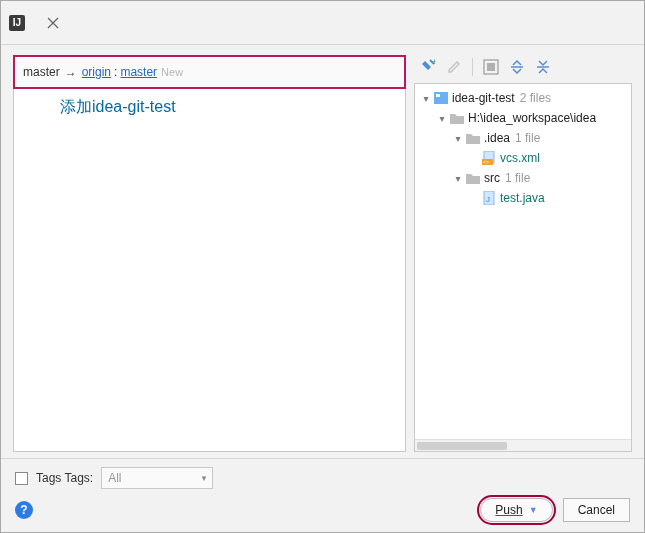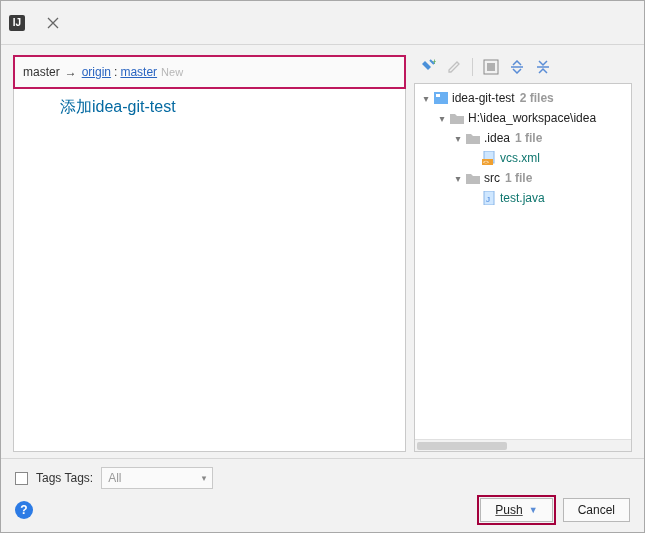--- a/index.html
+++ b/index.html
@@ -65,21 +65,21 @@
     display:flex; align-items:center; height:20px; white-space:nowrap;
     padding-right:4px;
   }
   .tree-row .indent { display:inline-block; }
   .chev {
     width:14px; height:14px; display:inline-flex; align-items:center; justify-content:center;
     color:#7a7a7a; font-size:10px; cursor:pointer;
   }
   .node-icon { width:16px; height:14px; display:inline-flex; align-items:center; justify-content:center; margin-right:3px;}
   .node-label { color:#222; }
-  .node-meta { color:#9a9a9a; margin-left:5px;font-weight:bold; }
+  .node-meta { color:#9a9a9a; margin-left:5px; }
   .file-green { color:#0f766e; }
   .hscroll { position:absolute; bottom:0; left:0; right:0; height:12px;
     background:#f2f2f2; border-top:1px solid #e0e0e0; display:flex; align-items:center;}
   .hscroll .thumb { height:8px; background:#cfcfcf; width:90px; margin-left:2px; border-radius:2px;}
   .footer {
     height:74px; border-top:1px solid #d6d6d6; padding:8px 14px 10px 14px;
     display:flex; flex-direction:column; justify-content:space-between;
   }
   .tags-row { display:flex; align-items:center; font-size:12px; color:#333; gap:8px;}
   .chkbox { width:13px; height:13px; border:1px solid #888; background:#fff; cursor:pointer;}
@@ -93,21 +93,21 @@
     width:18px; height:18px; border-radius:50%; background:#2c7be5; color:#fff;
     font-size:12px; font-weight:bold; display:flex; align-items:center; justify-content:center;
     cursor:pointer;
   }
   .btn-group { display:flex; gap:10px; }
   .btn {
     height:24px; padding:0 14px; font-size:12px; background:#fafafa;
     border:1px solid #b8b8b8; display:flex; align-items:center; gap:6px;
     cursor:pointer; color:#222;
   }
-  .btn.primary { outline:2px solid #a3003c; outline-offset:1px; }
+  .btn.primary { outline:2px solid #a3003c; outline-offset:1px;border-radius:12px; }
   .und { text-decoration:underline; text-decoration-color:#555; }
   .caret-down { font-size:9px; color:#5a8dd6; }
   svg { display:block; }
 </style>
 </head>
 <body>
 
 <div class="window">
 
   <div class="titlebar">

